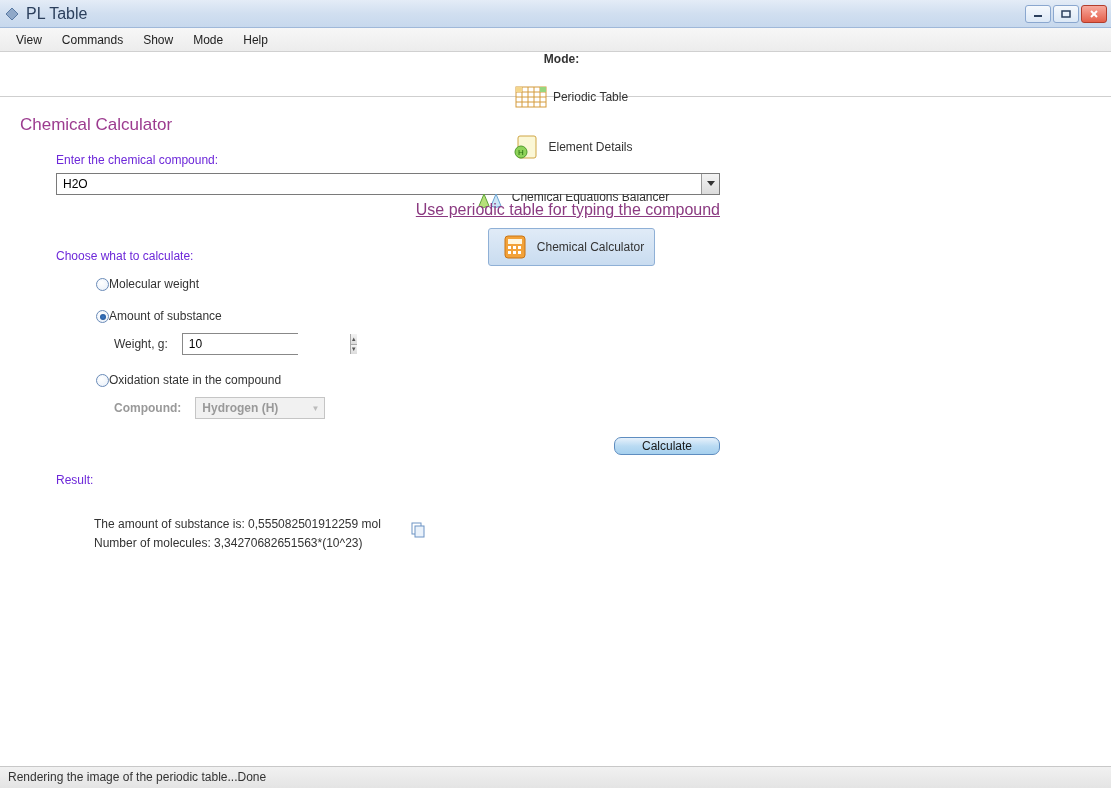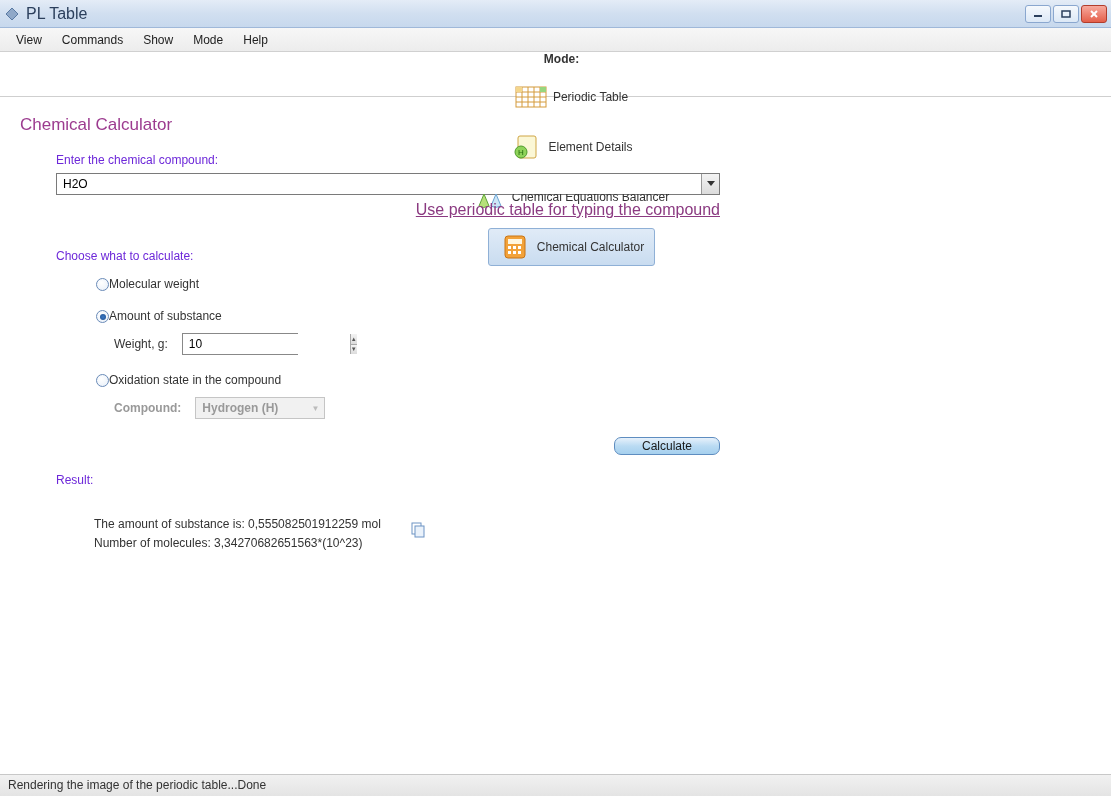--- a/index.html
+++ b/index.html
@@ -139,21 +139,21 @@
   background: linear-gradient(to bottom, #e7f1fb, #badbf3 50%, #a6d0ee);
   color: #1a1a1a;
   display:flex; align-items:center; justify-content:center;
   cursor: default;
 }
 .result-label { margin-top: 18px; }
 .result-body { margin-left: 38px; margin-top: 28px; display:flex; gap: 28px; align-items:flex-start; }
 .result-lines { line-height: 1.6; }
 .copy-icon { margin-top: 6px; }
 .statusbar {
-  position: absolute; bottom: 4px; left: 0; right: 0;
+  position: absolute; bottom: 12px; left: 0; right: 0;
   height: 22px;
   background: linear-gradient(to bottom,#f1f1f1,#e4e4e4);
   border-top: 1px solid #c8c8c8;
   padding: 3px 8px;
   color: #333;
 }
 </style>
 </head>
 <body>
 

